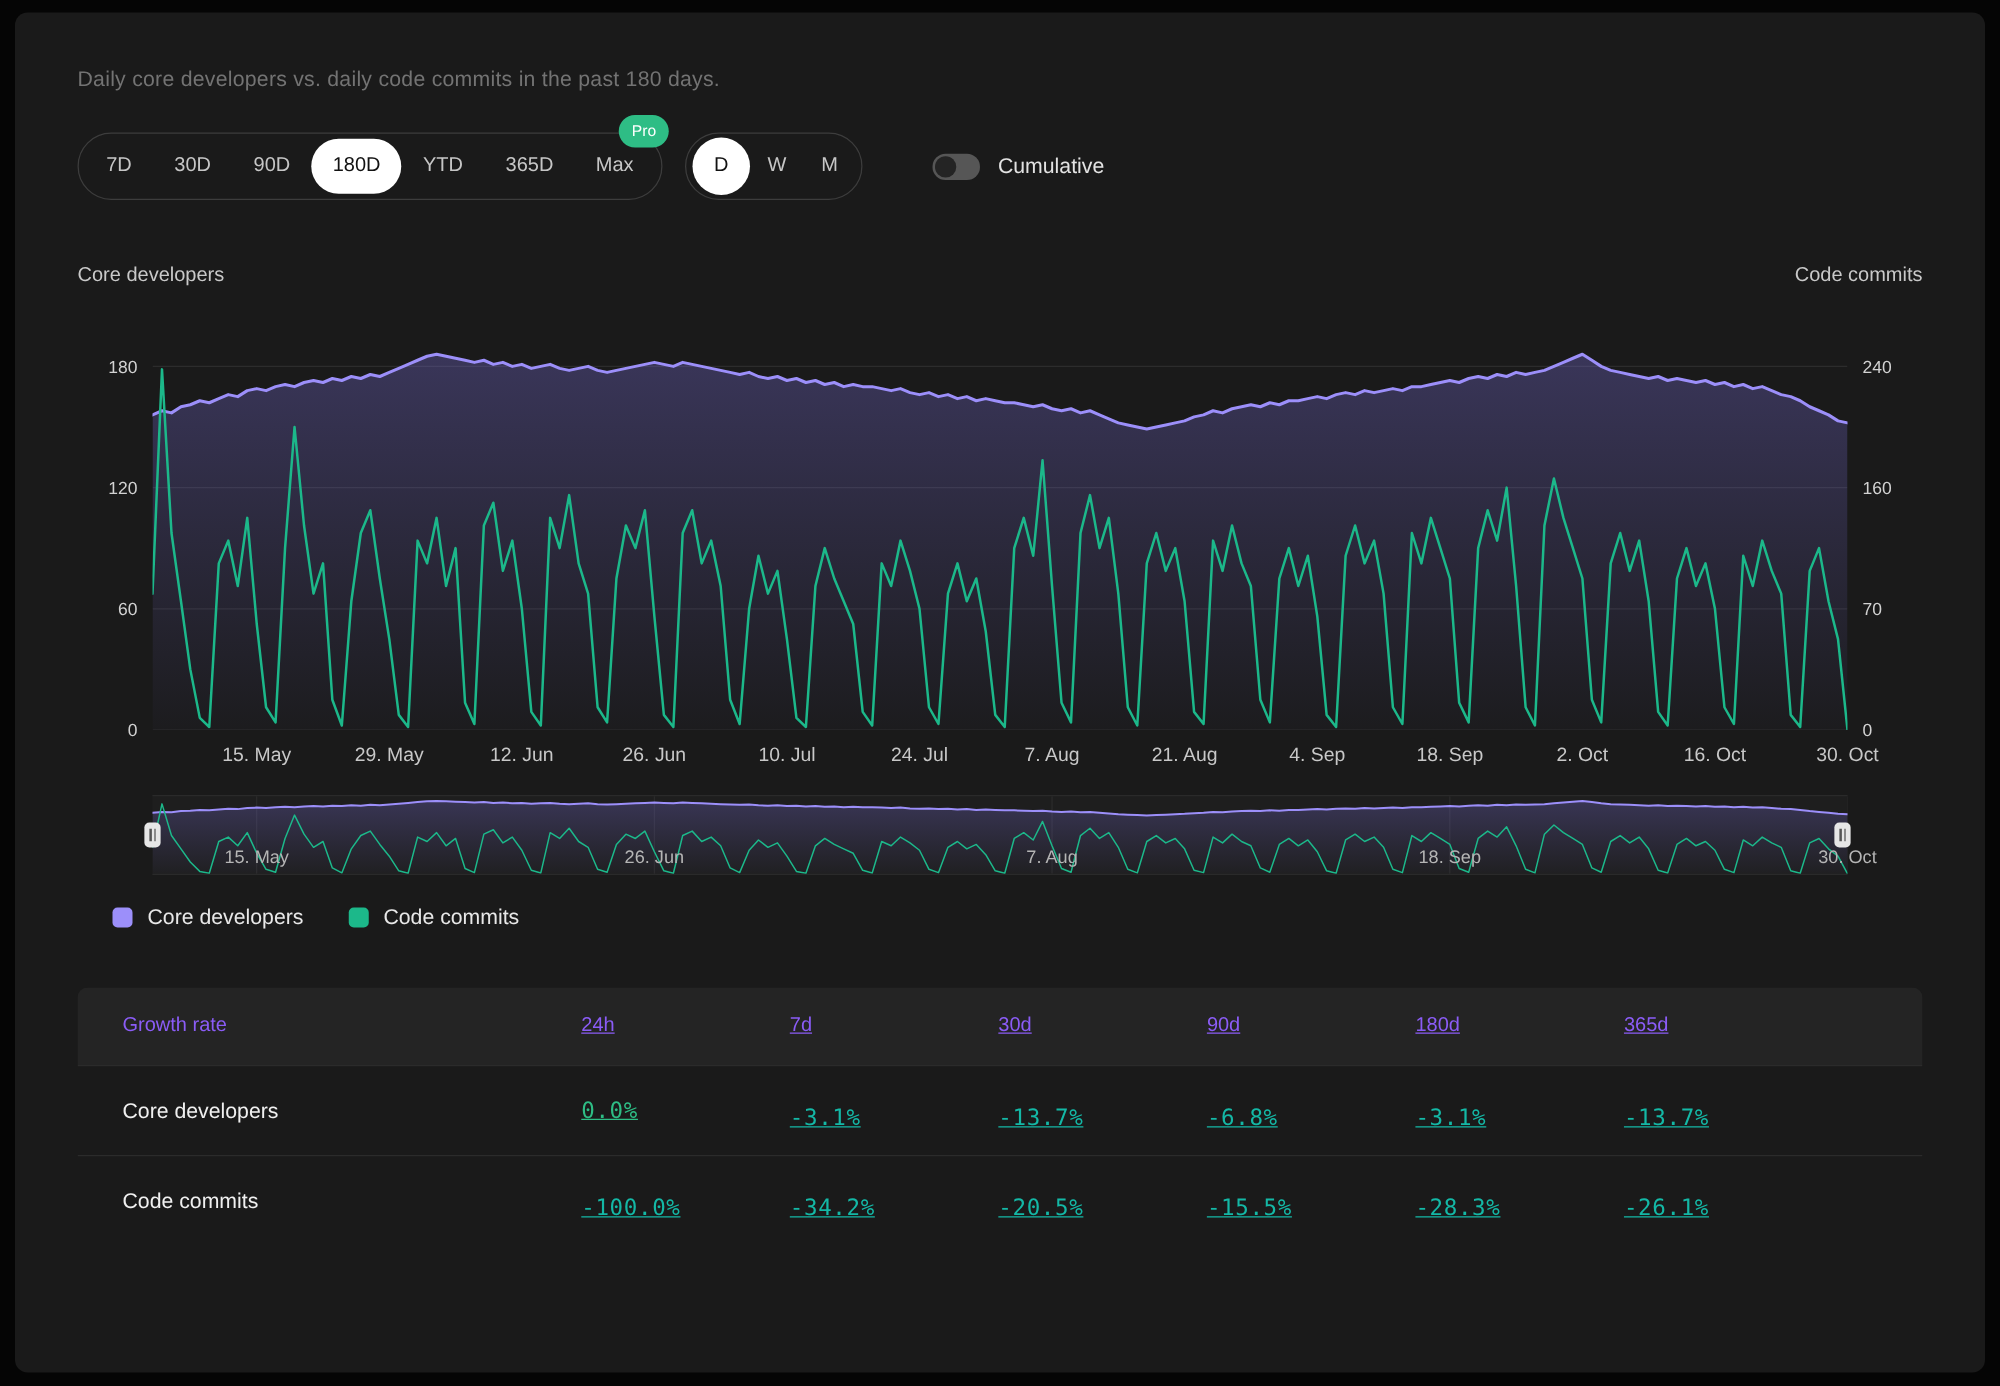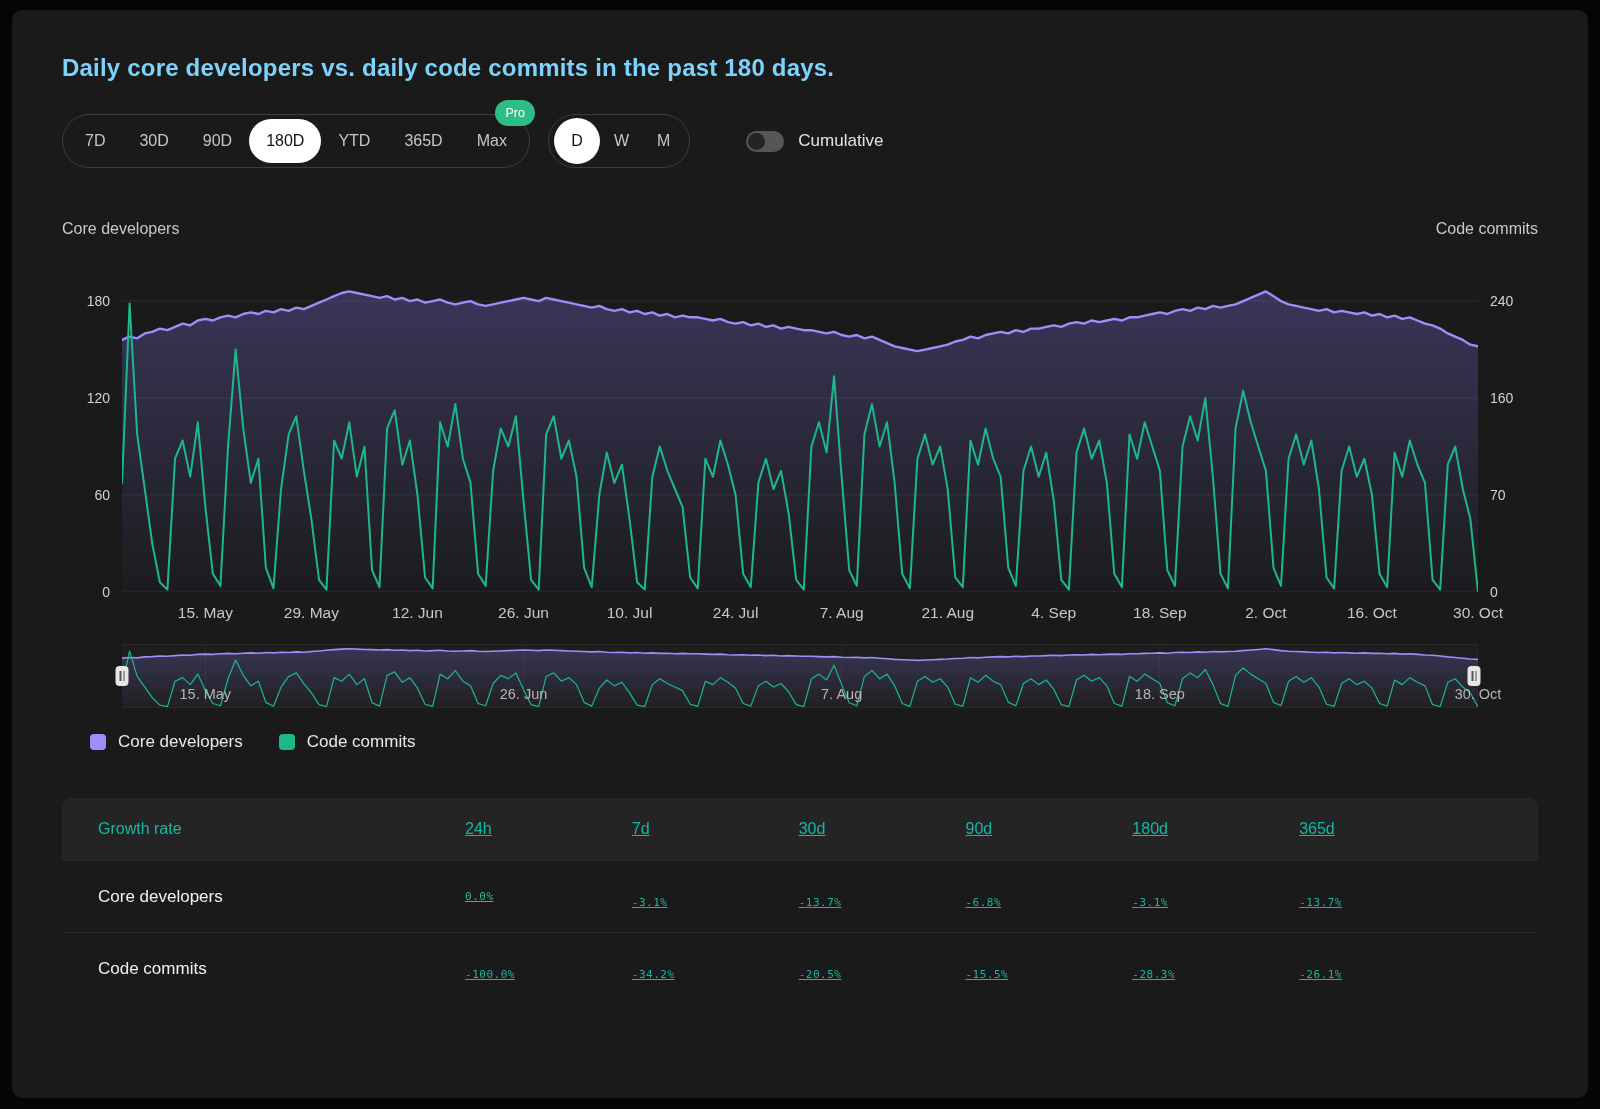--- a/index.html
+++ b/index.html
@@ -1,21 +1,21 @@
 <!DOCTYPE html>
 <html><head>
 <meta charset="utf-8">
 <style>
   * { margin:0; padding:0; box-sizing:border-box; }
   html,body { width:1600px; height:1109px; overflow:hidden; }
   body { background:#050505; font-family:"Liberation Sans",sans-serif; color:#e8e8e8; }
   .frame { width:1600px; height:1109px; padding:10px 12px 11px; }
   .panel { background:#1a1a1a; border-radius:10px; width:100%; height:100%; padding:44px 50px 0; position:relative; }
 
-  .page-title { font-size:24px; font-weight:700; color:#7dd3fc; letter-spacing:0.2px; }
+  .page-title { font-size:17px; font-weight:400; color:#737373; letter-spacing:0.2px; }
 
   .controls-row { display:flex; align-items:center; margin-top:32px; }
   .pill-group { position:relative; display:flex; align-items:center; border:1px solid #3d3d3d; border-radius:28px; height:54px; padding:0 5px; }
   .pill-group + .pill-group { margin-left:18px; }
   button { background:none; border:none; font-family:inherit; }
   .pill { color:#c6c6c6; font-size:16px; padding:0 17px; height:44px; border-radius:22px; cursor:pointer; }
   .pill-selected { background:#ffffff; color:#121212; font-weight:500; }
   .gpill { color:#c6c6c6; font-size:16px; padding:0 14px; height:44px; cursor:pointer; }
   .gpill-selected { background:#ffffff; color:#121212; font-weight:500; width:46px; height:46px; padding:0; border-radius:50%; }
   .pro-badge { position:absolute; top:-15px; right:-6px; background:#2ebd85; color:#ffffff; font-size:12.5px; font-weight:500; padding:6px 10px; border-radius:999px; }
@@ -50,24 +50,24 @@
   .handle-right { right:4px; transform:translate(50%,-50%); }
 
   .legend { display:flex; gap:36px; margin:24px 0 0 28px; }
   .legend-item { display:flex; align-items:center; gap:12px; cursor:pointer; }
   .swatch { width:16px; height:16px; border-radius:4px; display:inline-block; }
   .legend-label { font-size:17px; color:#e8e8e8; }
 
   .gtable { margin-top:46px; border-radius:8px; overflow:hidden; }
   .trow { display:grid; grid-template-columns:2.2fr 1fr 1fr 1fr 1fr 1fr 1fr; align-items:center; height:72px; padding:0 72px 0 36px; }
   .trow + .trow { border-top:1px solid #2b2b2b; }
-  .thead { height:62px; background:#242424; color:#14b8a6; font-size:16px; border-top:none; }
+  .thead { height:62px; background:#242424; color:#8b5cf6; font-size:16px; border-top:none; }
   .tcell.num { text-align:left;text-decoration:underline; }
   .rowlabel { font-size:17px; color:#f0f0f0; }
-  .val { font-family:"DejaVu Sans Mono",monospace; font-size:11px; letter-spacing:0.5px; }
+  .val { font-family:"DejaVu Sans Mono",monospace; font-size:18px; letter-spacing:0.5px; }
   .pos { color:#2ebd85; }
   .neg { color:#14b8a6;margin-top:12px; }
 </style>
 </head>
 <body>
 
 <div class="frame">
   <div class="panel">
 
     <h1 class="page-title">Daily core developers vs. daily code commits in the past 180 days.</h1>

